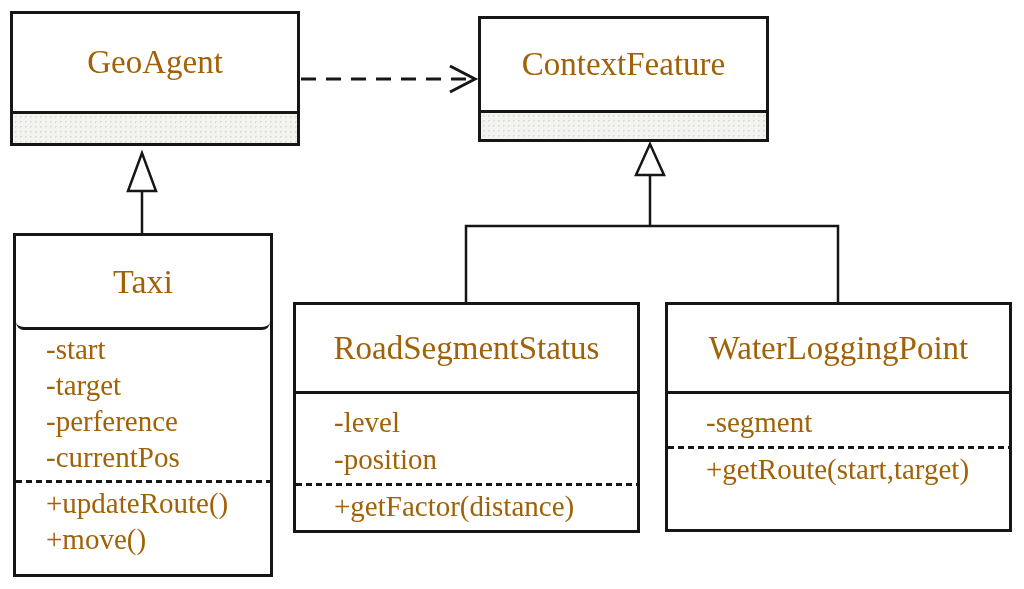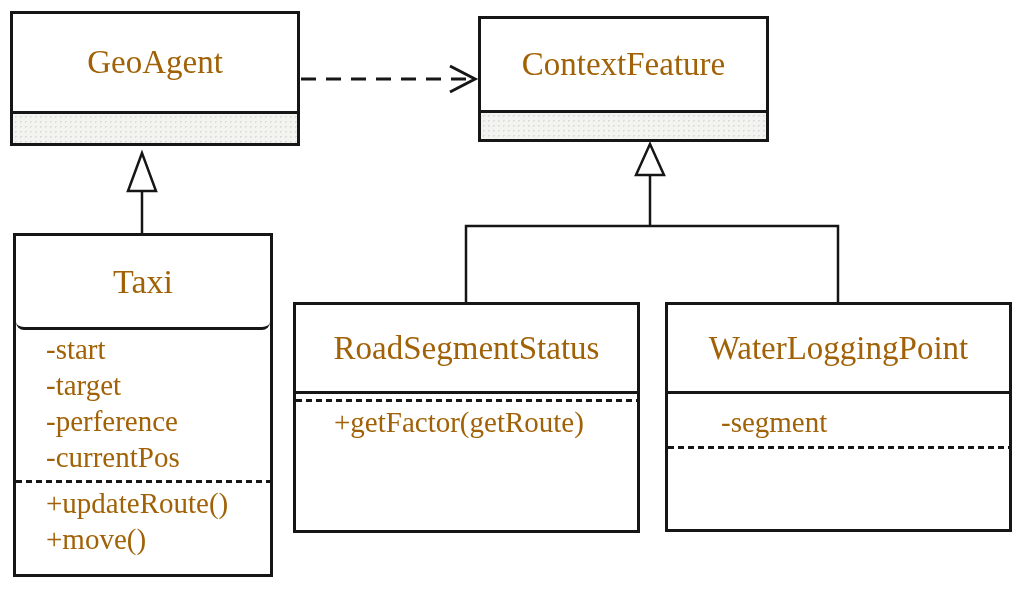--- a/index.html
+++ b/index.html
@@ -80,21 +80,21 @@
   #box-taxi            { left: 13px;  top: 233px; width: 260px; height: 344px; }
   #box-taxi .uml-title { height: 91px; font-size: 34px; border-radius: 8px; }
   #box-taxi .attrs     { padding-top: 1px; }
 
   #box-waterloggingpoint { left: 293px; top: 302px; width: 347px; height: 231px; }
   #box-waterloggingpoint .uml-title { height: 86px; }
   #box-waterloggingpoint .attrs { padding-top: 10px; }
 
   #box-roadsegmentstatus { left: 665px; top: 302px; width: 347px; height: 230px; }
   #box-roadsegmentstatus .uml-title { height: 86px; }
-  #box-roadsegmentstatus .attrs { padding-top: 10px; padding-left: 15px; }
+  #box-roadsegmentstatus .attrs { padding-top: 10px; }
 </style>
 </head>
 <body>
 
 <div class="canvas">
 
   <svg class="connectors" viewBox="0 0 1024 589">
 
     <g>
       <line x1="301" y1="79" x2="469" y2="79" stroke="#161616" stroke-width="3" stroke-dasharray="15 10"></line>
@@ -136,30 +136,37 @@
       <div class="methods">
         <div class="uml-line">+updateRoute()</div>
         <div class="uml-line">+move()</div>
       </div>
     </div>
   </div>
 
   <div class="uml-class body-wide" id="box-waterloggingpoint">
     <div class="uml-title">RoadSegmentStatus</div>
     <div class="uml-body">
+      <div class="attrs">
+        <div class="uml-line">-level</div>
+        <div class="uml-line">-position</div>
+      </div>
       <div class="dashsep"></div>
       <div class="methods">
-        <div class="uml-line">+getFactor(getRoute)</div>
+        <div class="uml-line">+getFactor(distance)</div>
       </div>
     </div>
   </div>
 
   <div class="uml-class body-wide" id="box-roadsegmentstatus">
     <div class="uml-title">WaterLoggingPoint</div>
     <div class="uml-body">
       <div class="attrs">
         <div class="uml-line">-segment</div>
       </div>
       <div class="dashsep"></div>
+      <div class="methods">
+        <div class="uml-line">+getRoute(start,target)</div>
+      </div>
     </div>
   </div>
 
 </div>
 
 </body></html>

